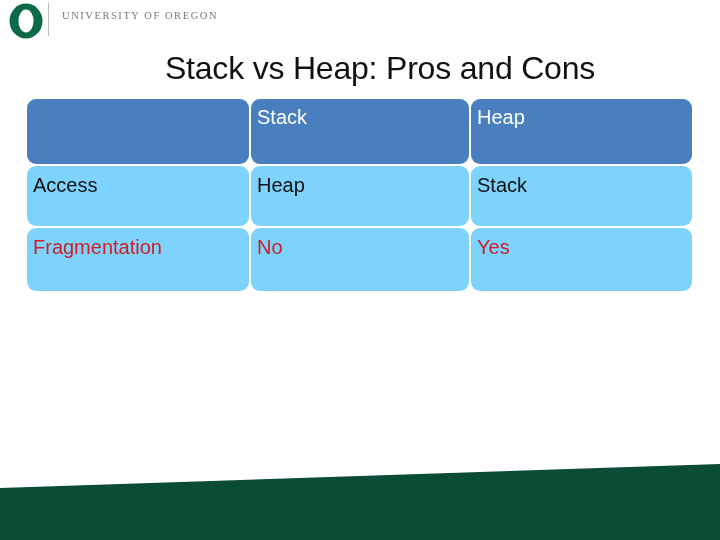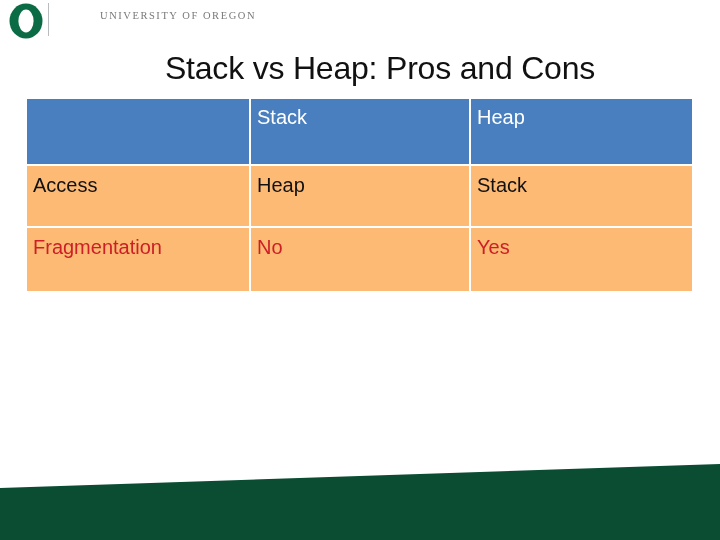--- a/index.html
+++ b/index.html
@@ -41,21 +41,20 @@
   }
   .brand-name {
     position: absolute;
     left: 62px;
     top: 10px;
     font-family: "Liberation Serif", serif;
     font-size: 10.5px;
     letter-spacing: 1.55px;
     color: #77797b;
     white-space: nowrap;
-    margin-left: 38px;
   }
 
   
   .slide-title {
     position: absolute;
     left: 0;
     top: 50px;
     width: 720px;
     text-align: center;
     font-size: 32px;
@@ -82,29 +81,30 @@
 
   .cmp-table th,
   .cmp-table td {
     vertical-align: top;
     padding: 8px 0 8px 6px;
     font-size: 20px;
     font-weight: 400;
     text-align: left;
     line-height: 1.18;
     color: #111111;
+    border-radius: 9px;
   }
   .cmp-table thead th {
     background: #4a7fbf;
     color: #ffffff;
     height: 50px;
     padding-top: 7px;
   }
   tr.band-dark td { background: #ccd4e3; }
-  tr.band-light td { background: #fdba74; }
+  tr.band-light td { background: #7dd3fc; }
   tr.row-h1 td { height: 57px; }
   tr.row-h2 td { height: 44px; }
   tr.row-h3 td { height: 44px; }
   tr.row-h4 td { height: 47px; margin-left: 27px; }
   td.is-alert { color: #cc2026; }
 
   
   .bottom-band {
     position: absolute;
     left: 0;

